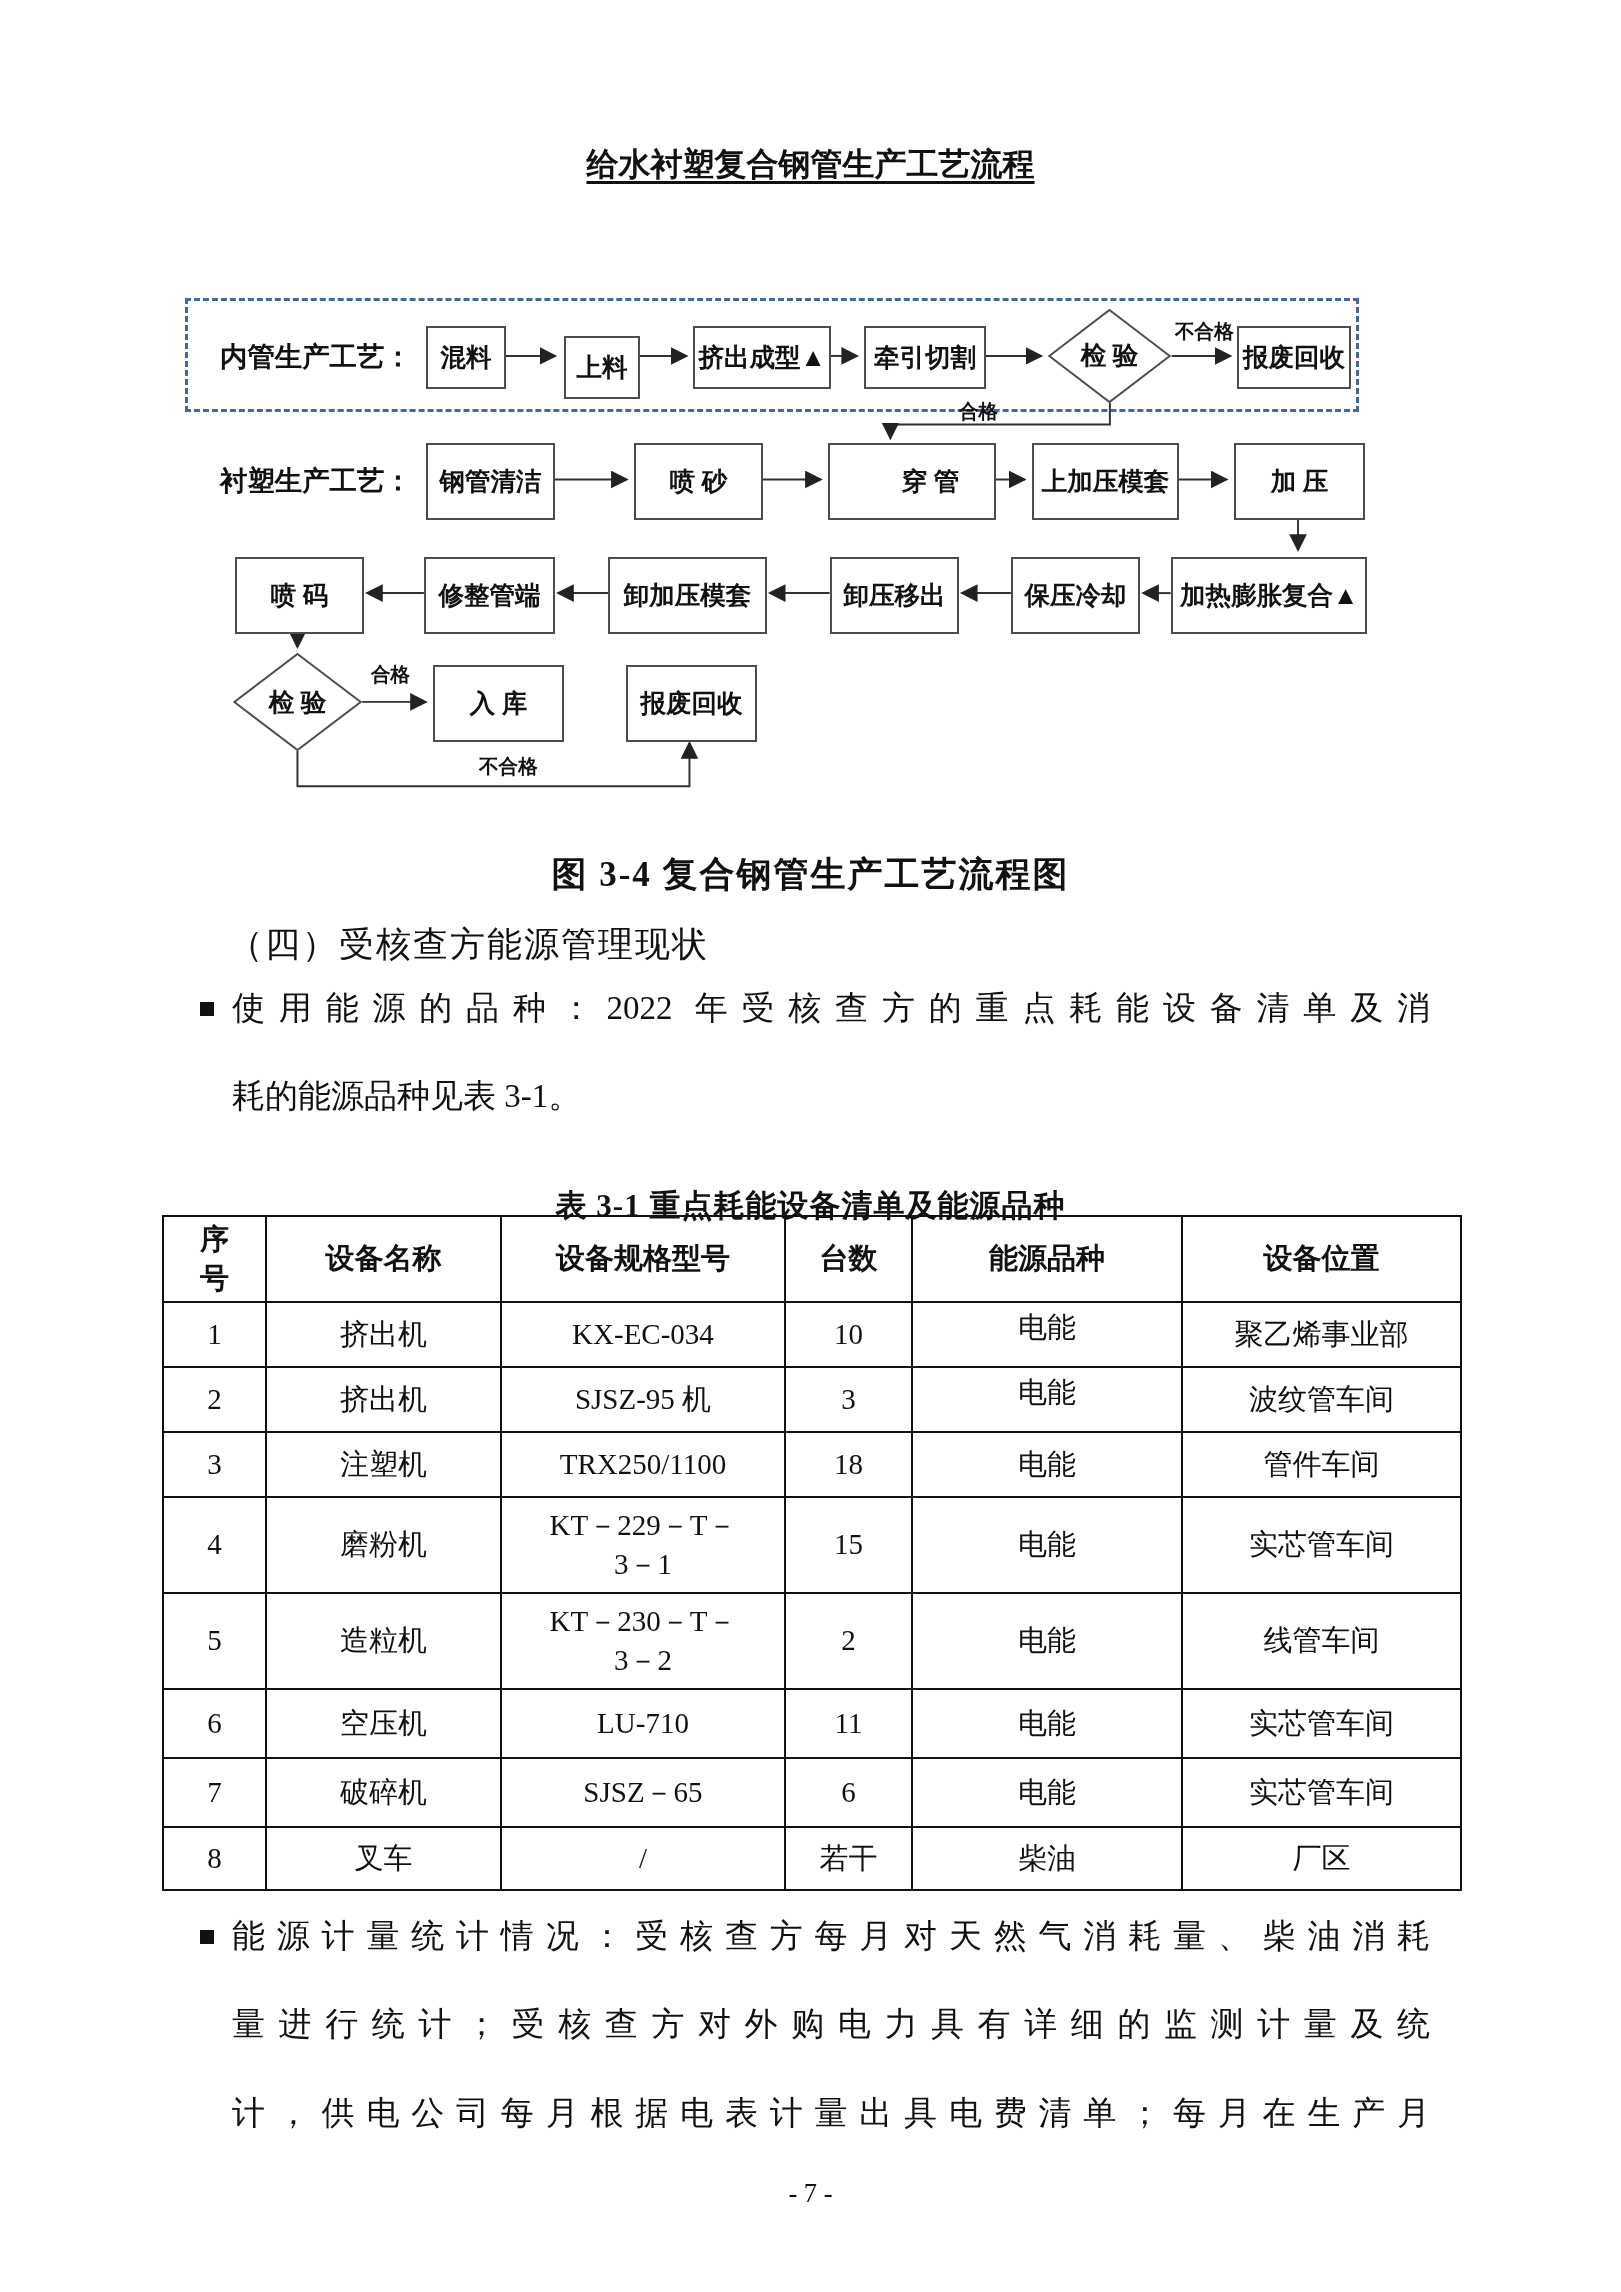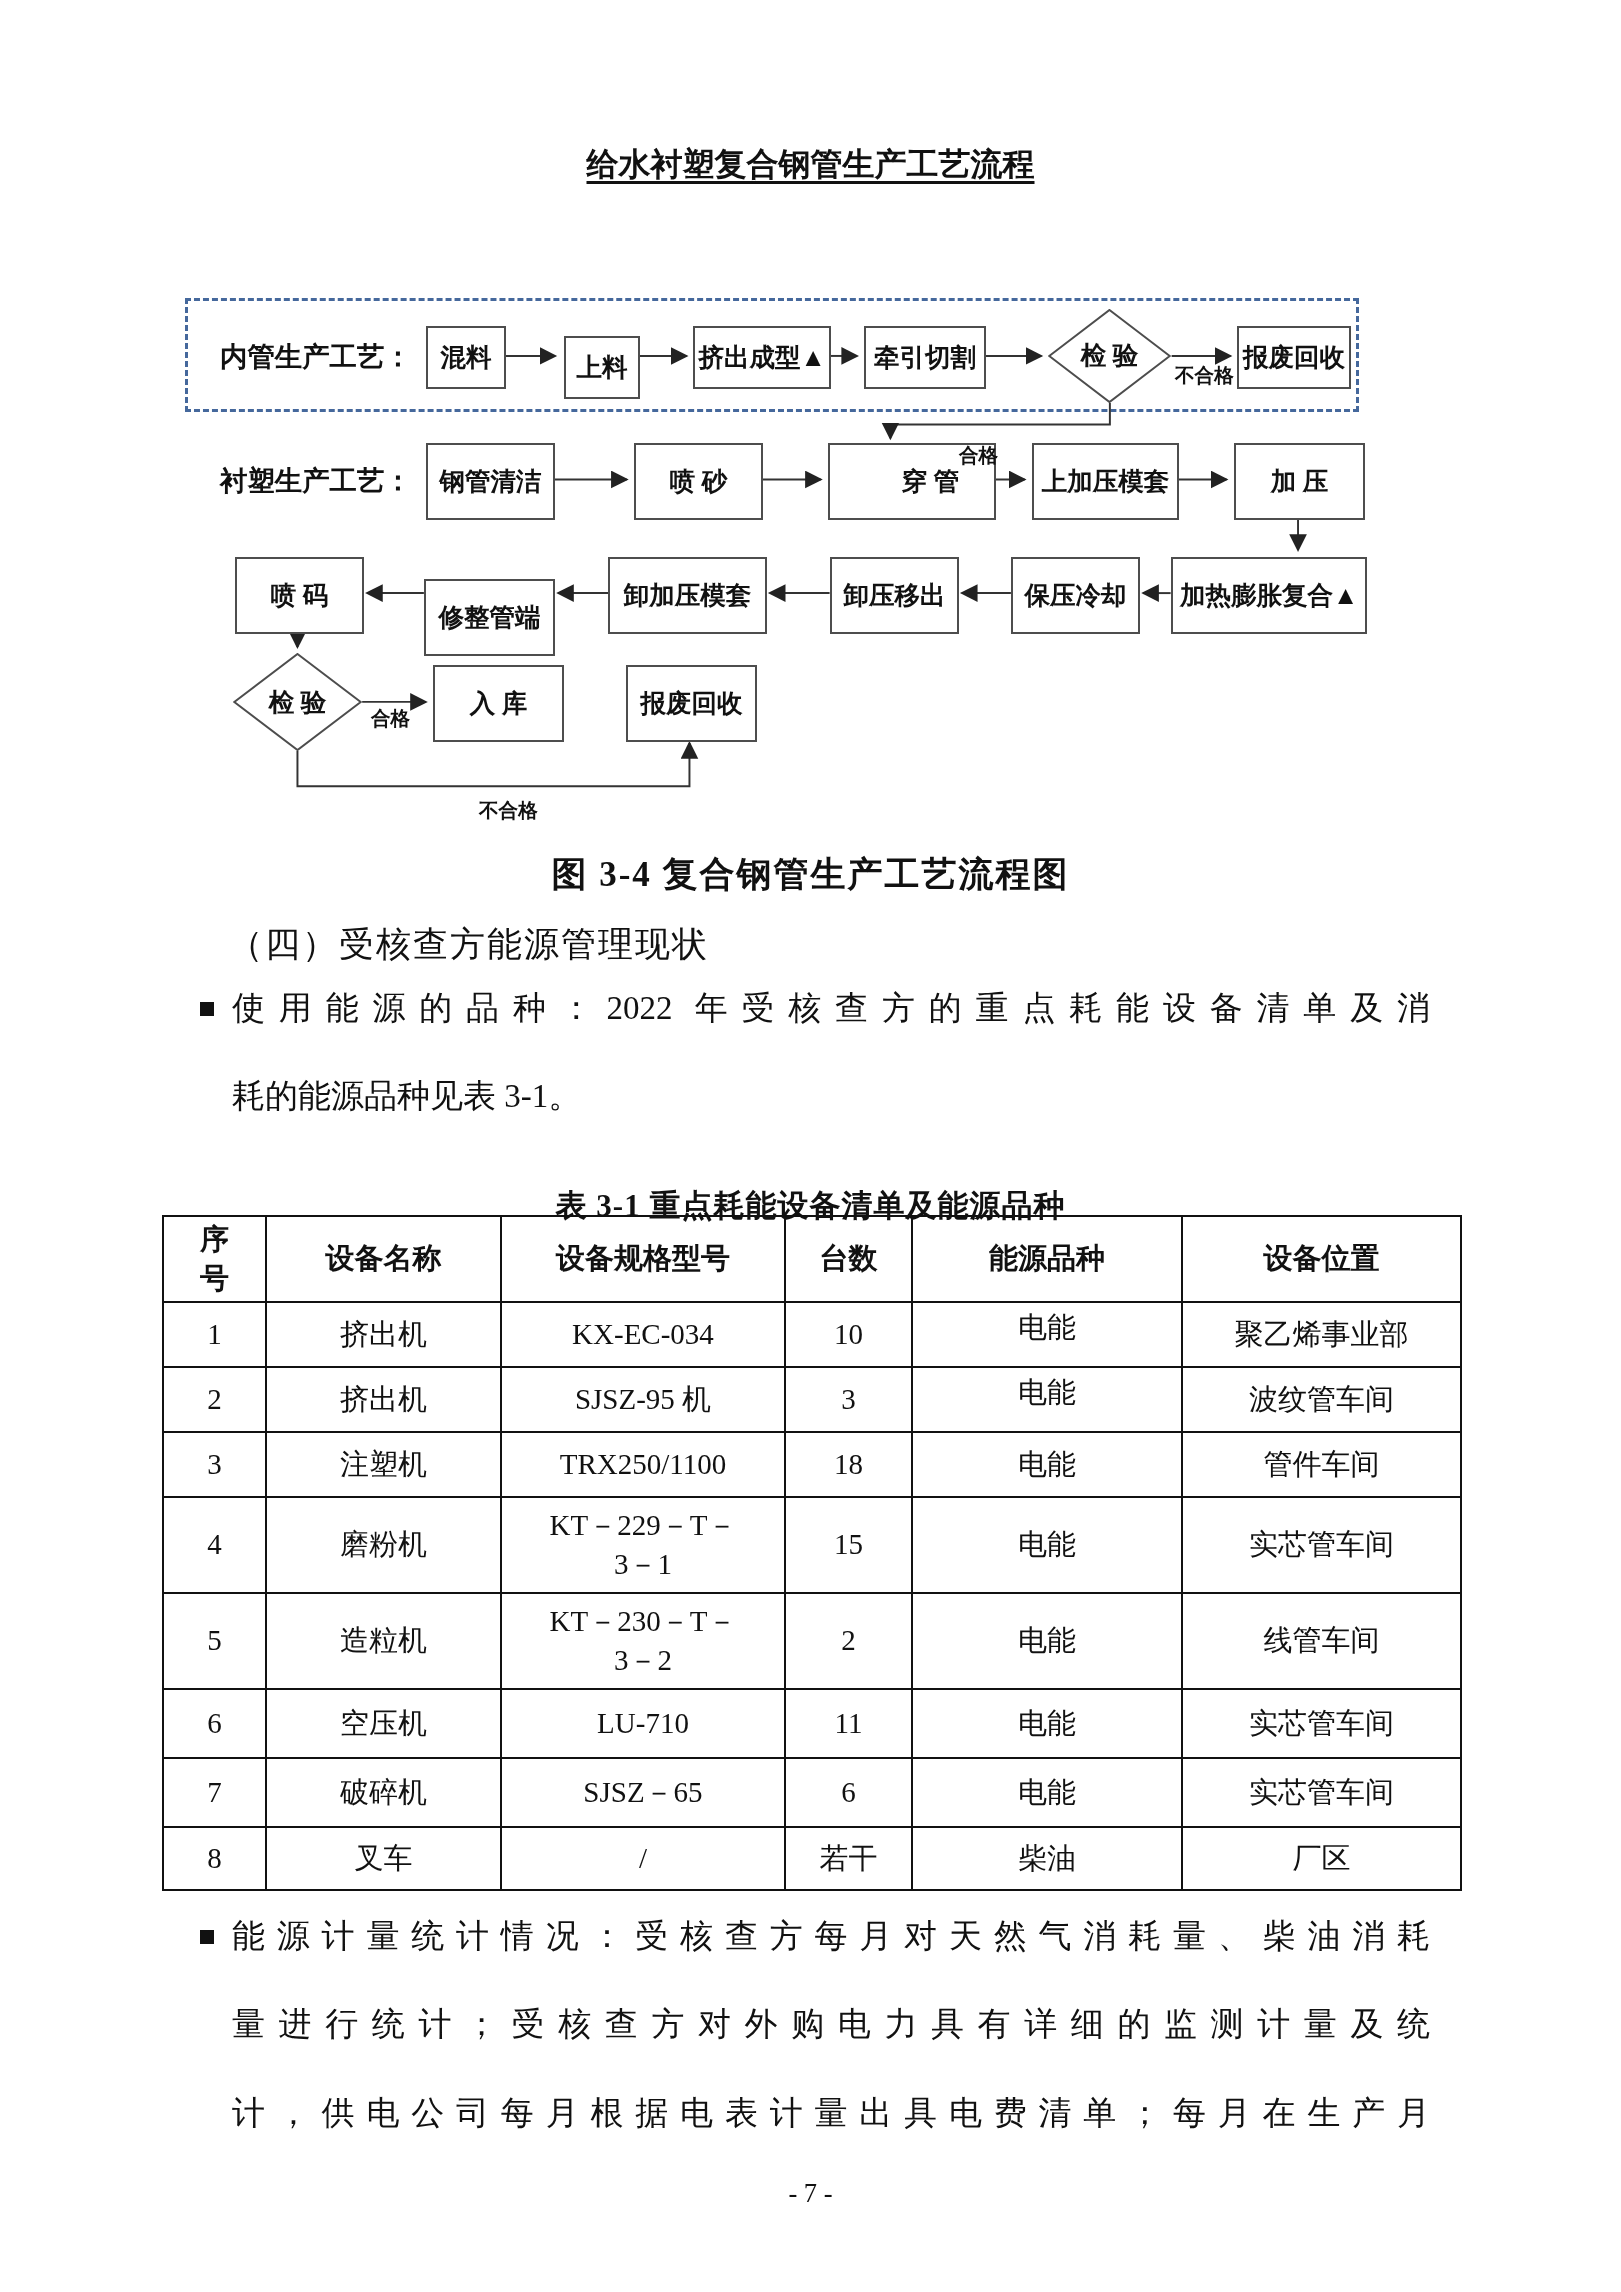--- a/index.html
+++ b/index.html
@@ -17,21 +17,21 @@
   .dashed-box{position:absolute;z-index:0;border:3.9px dashed #45689c;background:transparent;}
   .fbox{position:absolute;z-index:2;background:#fff;border:2px solid #4d4d4d;
     display:flex;align-items:center;justify-content:center;
     font-size:25.5px;font-weight:bold;white-space:nowrap;}
   .lane-label{position:absolute;z-index:2;font-size:27.4px;font-weight:bold;white-space:nowrap;}
   .diamond{position:absolute;z-index:2;}
   .diamond svg{position:absolute;left:0;top:0;width:100%;height:100%;}
   .diamond .dtext{position:absolute;left:0;top:0;width:100%;height:100%;
     display:flex;align-items:center;justify-content:center;
     font-size:25.5px;font-weight:bold;white-space:nowrap;}
-  .edge-label{position:absolute;z-index:3;font-size:19.6px;font-weight:bold;white-space:nowrap;margin-top:44px;}
+  .edge-label{position:absolute;z-index:3;font-size:19.6px;font-weight:bold;white-space:nowrap;}
   
   #figure-caption{position:absolute;top:851px;left:0;width:100%;text-align:center;
     font-size:35px;font-weight:bold;letter-spacing:2px;}
   #section-heading{position:absolute;left:228px;top:921px;font-size:35px;letter-spacing:2px;}
   .bullet-square{position:absolute;width:13.7px;height:13.7px;background:#111;}
   .bline{position:absolute;left:232px;width:1198px;font-size:33px;line-height:47px;}
   .jline{text-align:justify;text-align-last:justify;}
   #table-title{position:absolute;top:1149px;left:0;width:100%;text-align:center;
     font-size:31px;font-weight:bold;letter-spacing:1px;margin-top:36px;}
   
@@ -102,21 +102,21 @@
     <div class="fbox" style="left:1113px;top:32px;width:110px;height:59px;">报废回收</div>
     <div class="edge-label" style="left:835px;top:104px;">合格</div>
 
     <div class="fbox" style="left:302px;top:149px;width:125px;height:73px;">钢管清洁</div>
     <div class="fbox" style="left:510px;top:149px;width:125px;height:73px;">喷  砂</div>
     <div class="fbox" style="left:704px;top:149px;width:127px;height:73px;padding-left:37px;">穿  管</div>
     <div class="fbox" style="left:908px;top:149px;width:143px;height:73px;">上加压模套</div>
     <div class="fbox" style="left:1110px;top:149px;width:127px;height:73px;">加  压</div>
 
     <div class="fbox" style="left:111px;top:263px;width:125px;height:73px;">喷  码</div>
-    <div class="fbox" style="left:300px;top:263px;width:127px;height:73px;margin-top:22px;">修整管端</div>
+    <div class="fbox" style="left:300px;top:263px;width:127px;height:73px;">修整管端</div>
     <div class="fbox" style="left:484px;top:263px;width:155px;height:73px;">卸加压模套</div>
     <div class="fbox" style="left:706px;top:263px;width:125px;height:73px;">卸压移出</div>
     <div class="fbox" style="left:887px;top:263px;width:125px;height:73px;">保压冷却</div>
     <div class="fbox" style="left:1047px;top:263px;width:192px;height:73px;">加热膨胀复合▲</div>
 
     <div class="diamond" style="left:109px;top:359px;width:129px;height:98px;">
       <svg viewBox="0 0 100 100" preserveAspectRatio="none">
         <polygon points="50,1 99,50 50,99 1,50" fill="#ffffff" stroke="#4d4d4d" stroke-width="2" vector-effect="non-scaling-stroke"></polygon>
       </svg>
       <span class="dtext">检  验</span>

